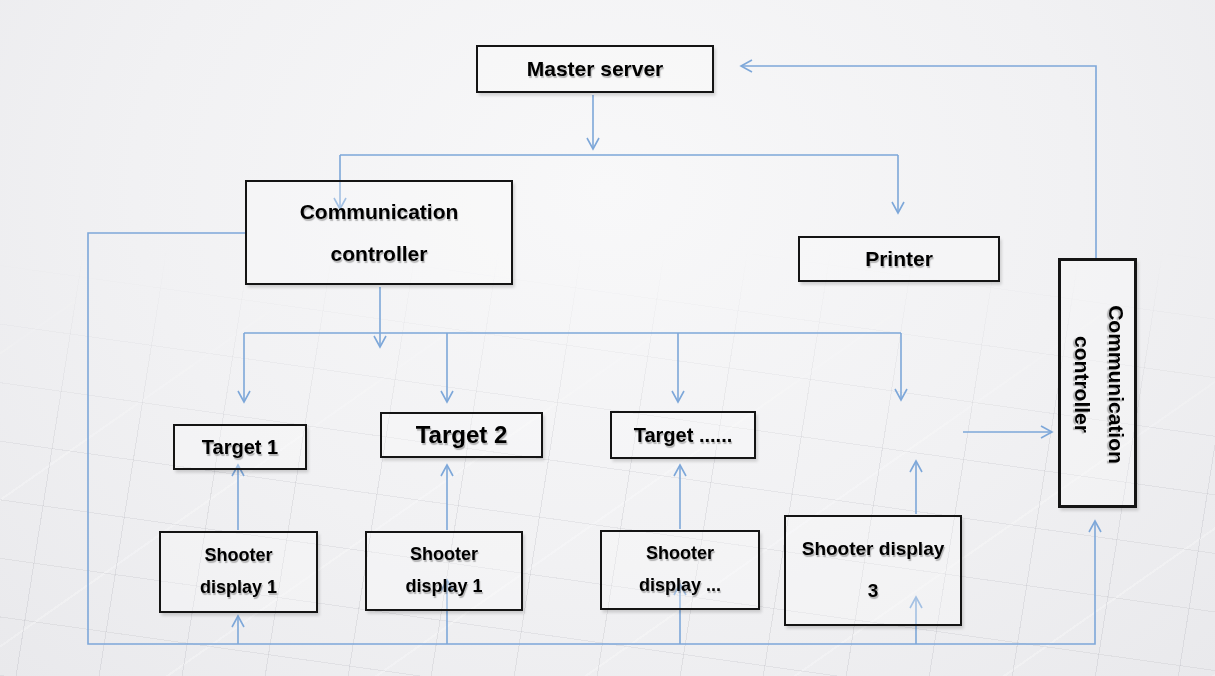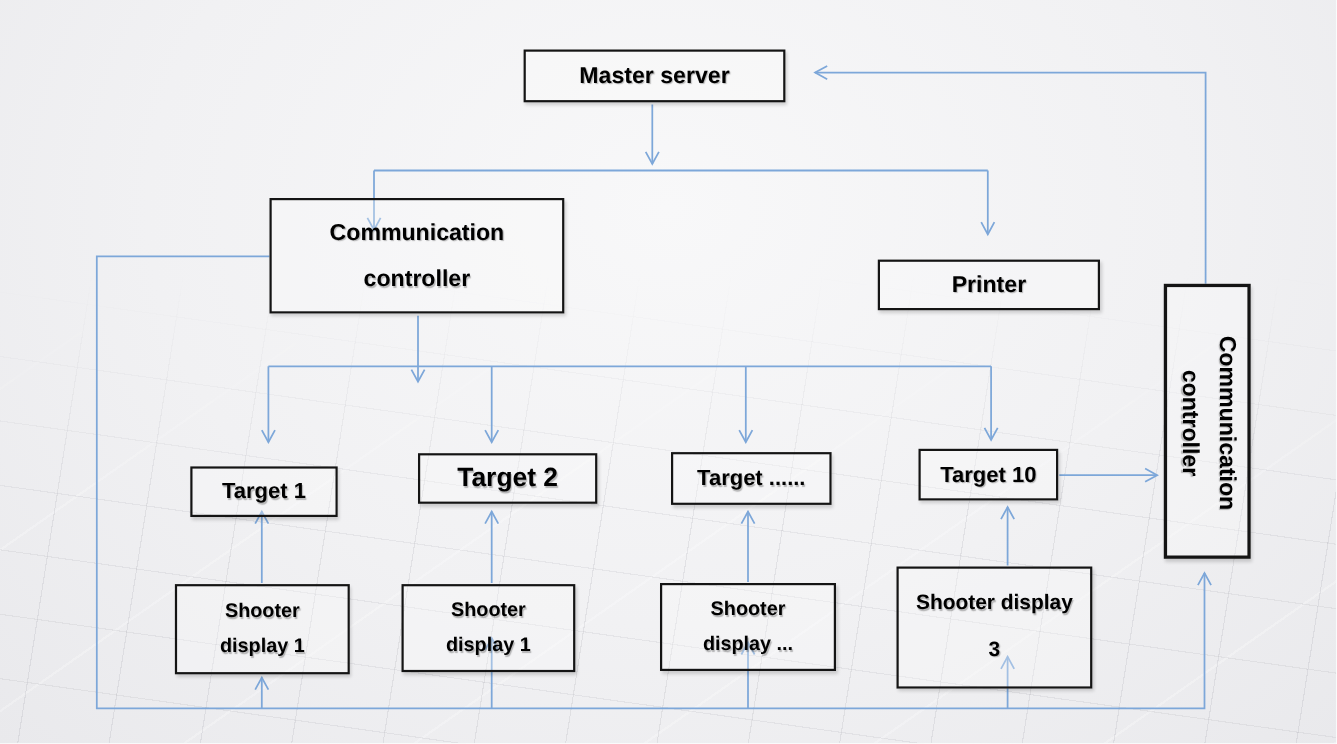--- a/index.html
+++ b/index.html
@@ -40,21 +40,21 @@
   #node-master            {left:476px;top:45px; width:238px;height:48px;font-size:21px;}
   #node-comm-left         {left:245px;top:180px;width:268px;height:105px;font-size:21px;}
   #node-printer           {left:798px;top:236px;width:202px;height:46px;font-size:21px;}
   #node-target-1          {left:173px;top:424px;width:134px;height:46px;font-size:20px;}
   #node-target-2          {left:380px;top:412px;width:163px;height:46px;font-size:24px;}
   #node-target-dots       {left:610px;top:411px;width:146px;height:48px;font-size:20px;}
   #node-target-10         {left:835px;top:408px;width:127px;height:47px;font-size:20px;}
   #node-shooter-1         {left:159px;top:531px;width:159px;height:82px;font-size:18px;}
   #node-shooter-2         {left:365px;top:531px;width:158px;height:80px;font-size:18px;}
   #node-shooter-dots      {left:600px;top:530px;width:160px;height:80px;font-size:18px;}
-  #node-shooter-10        {left:815px;top:515px;width:178px;height:111px;font-size:19px;}
+  #node-shooter-10        {left:784px;top:515px;width:178px;height:111px;font-size:19px;}
   #node-comm-right        {left:1058px;top:258px;width:79px;height:250px;border-width:3px;overflow:visible;}
   #node-comm-right .rotor{
     position:absolute;left:-87px;top:84px;width:250px;height:79px;
     transform:rotate(90deg);
     display:flex;flex-direction:column;align-items:center;justify-content:space-evenly;
     font-size:21px;font-weight:bold;
   }
 </style>
 </head>
 <body>
@@ -106,23 +106,20 @@
 
   <div class="node" id="node-target-1">
     <span>Target 1</span>
   </div>
   <div class="node" id="node-target-2">
     <span>Target 2</span>
   </div>
   <div class="node" id="node-target-dots">
     <span>Target ......</span>
   </div>
-  <div class="node" id="node-target-10">
-    <span>Target 10</span>
-  </div>
 
   <div class="node two-line" id="node-shooter-1">
     <span>Shooter</span>
     <span>display 1</span>
   </div>
   <div class="node two-line" id="node-shooter-2">
     <span>Shooter</span>
     <span>display 1</span>
   </div>
   <div class="node two-line" id="node-shooter-dots">

